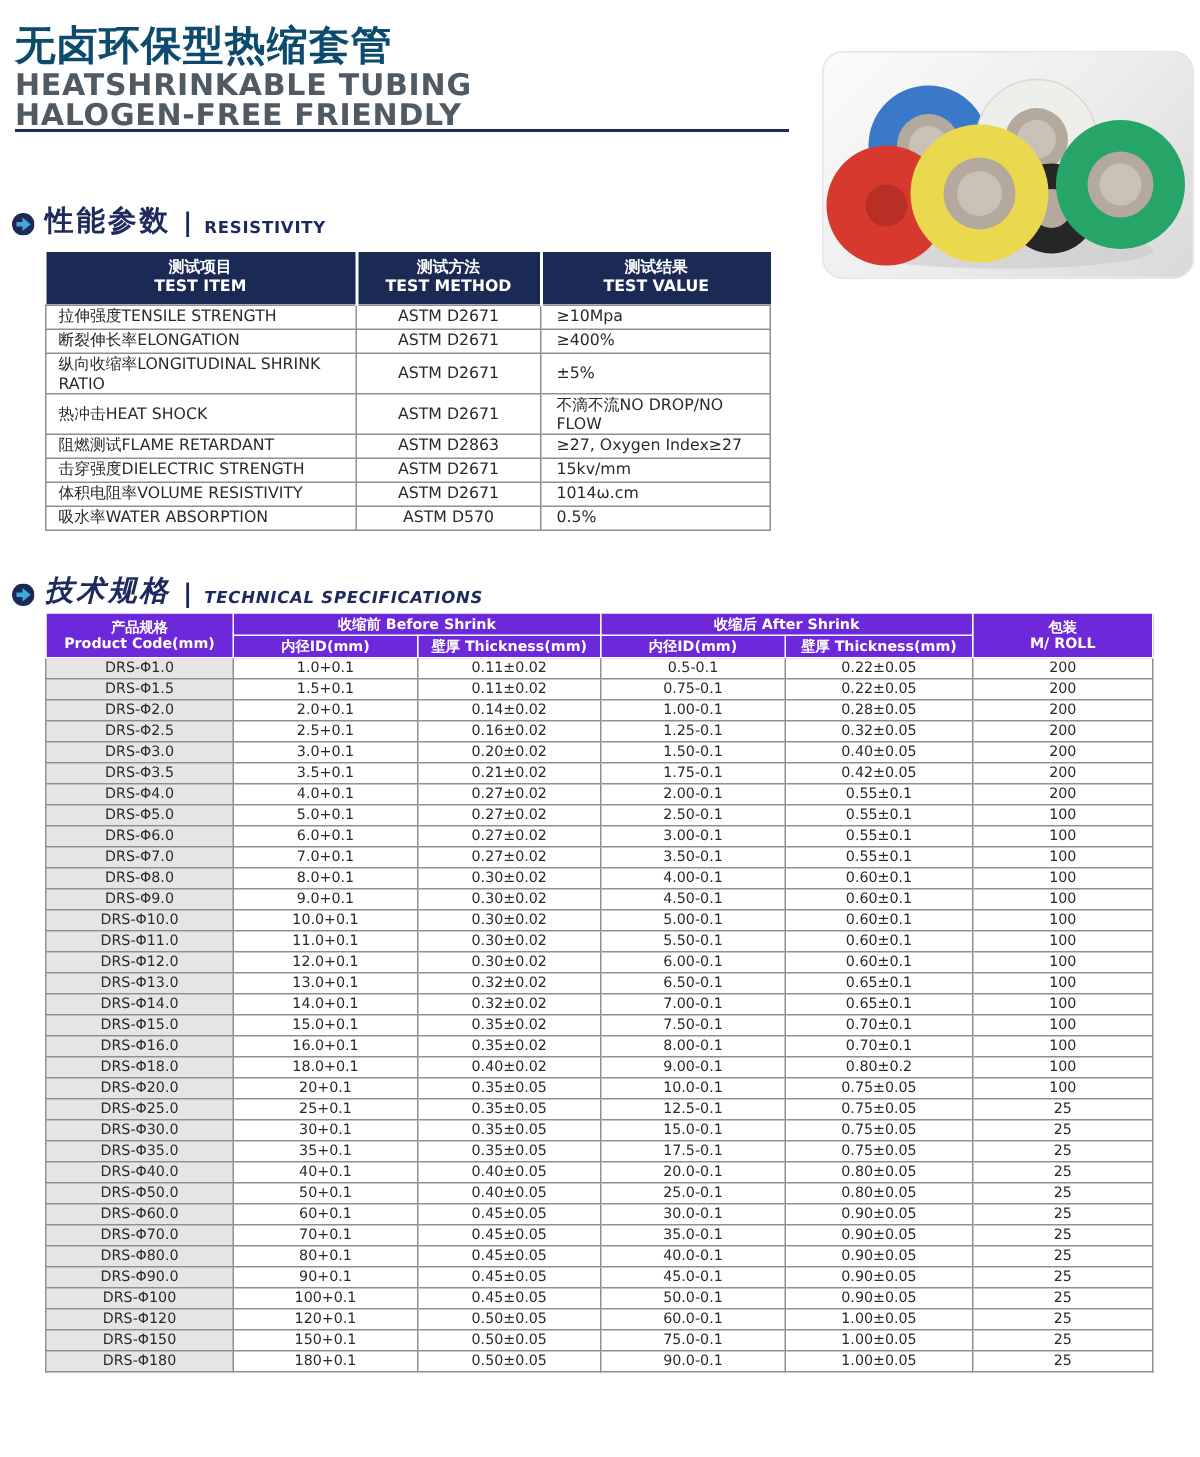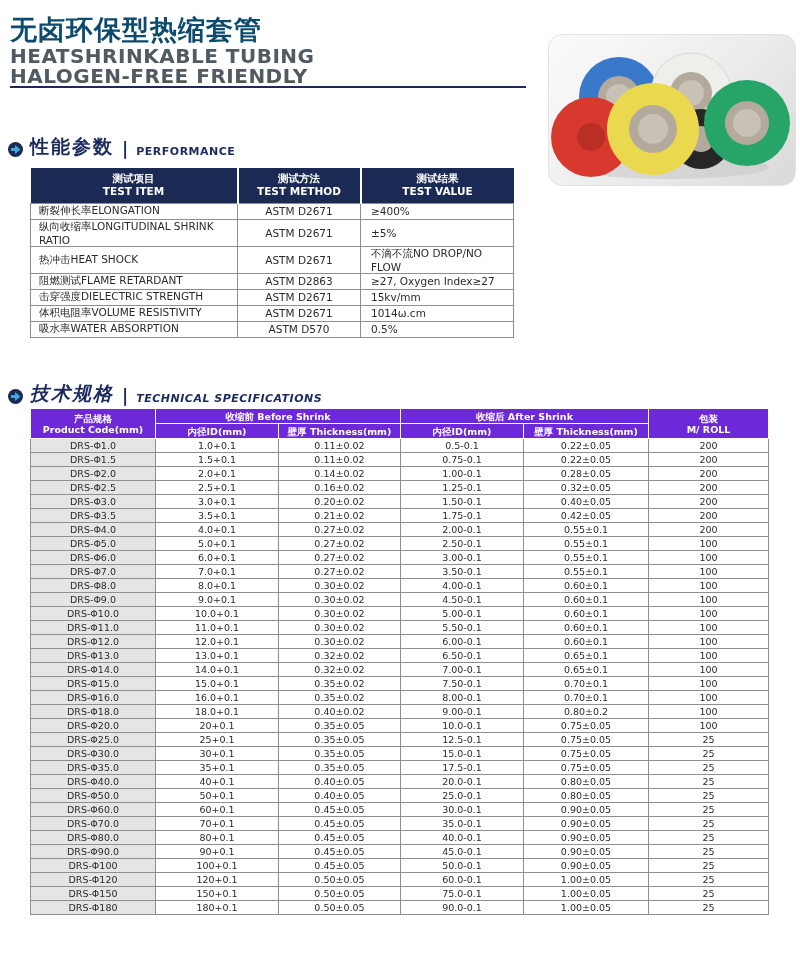--- a/index.html
+++ b/index.html
@@ -130,21 +130,21 @@
     </svg>
   </div>
 
   <div class="section-head" id="perf-head">
     <svg class="bullet" viewBox="0 0 15 15">
       <circle cx="7.5" cy="7.5" r="7.5" fill="#1b2a55"></circle>
       <polygon points="3,6 7,6 7,3 12.5,7.5 7,12 7,9 3,9" fill="#3fa9dc"></polygon>
     </svg>
     <span class="cn">性能参数</span>
     <span class="bar">|</span>
-    <span class="en">PERFORMANCE</span>
+    <span class="en">RESISTIVITY</span>
   </div>
 
   <table id="perf-table">
     <colgroup>
         <col class="c0">
         <col class="c1">
         <col class="c2">
       </colgroup>
     <thead>
       <tr>
@@ -156,20 +156,25 @@
           <span class="th2line">测试方法</span>
           <span class="th2line">TEST METHOD</span>
         </th>
         <th>
           <span class="th2line">测试结果</span>
           <span class="th2line">TEST VALUE</span>
         </th>
       </tr>
     </thead>
     <tbody>
+        <tr>
+          <td>拉伸强度TENSILE STRENGTH</td>
+          <td>ASTM D2671</td>
+          <td>≥10Mpa</td>
+        </tr>
         <tr>
           <td>断裂伸长率ELONGATION</td>
           <td>ASTM D2671</td>
           <td>≥400%</td>
         </tr>
         <tr>
           <td>纵向收缩率LONGITUDINAL SHRINK RATIO</td>
           <td>ASTM D2671</td>
           <td>±5%</td>
         </tr>

